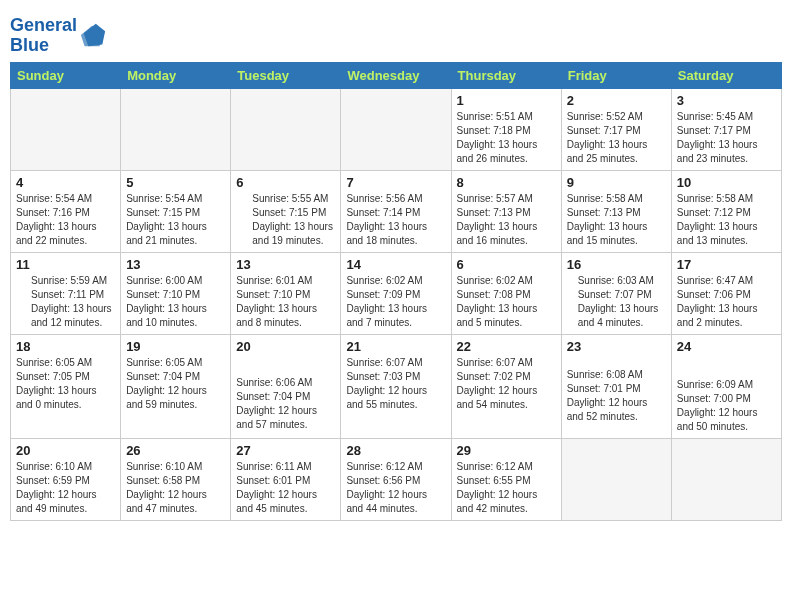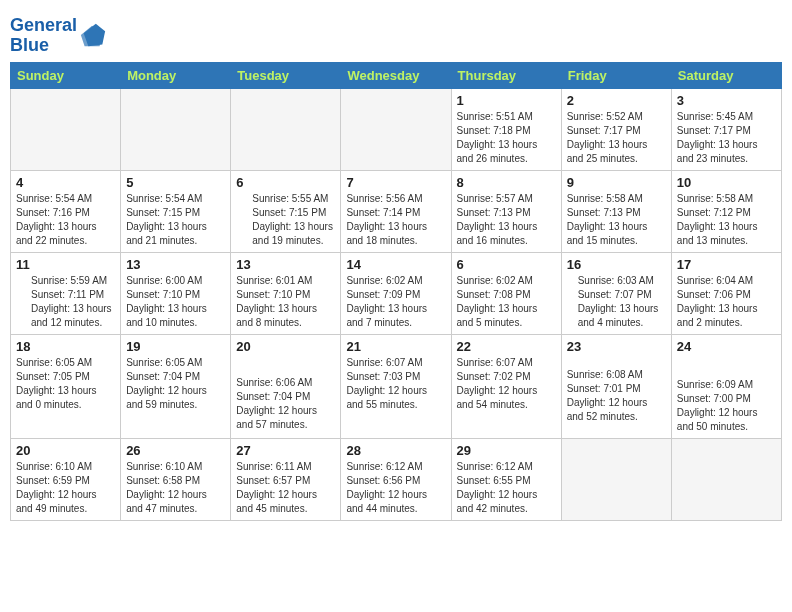--- a/index.html
+++ b/index.html
@@ -238,21 +238,21 @@
         </td>
         <td>
           <span class="day-num">16</span>
           <div class="day-info" style="white-space: pre-line; margin-left: 11px;">Sunrise: 6:03 AM
 Sunset: 7:07 PM
 Daylight: 13 hours
 and 4 minutes.</div>
         </td>
         <td>
           <span class="day-num">17</span>
-          <div class="day-info" style="white-space: pre-line;">Sunrise: 6:04 AM
+          <div class="day-info" style="white-space: pre-line;">Sunrise: 6:47 AM
 Sunset: 7:06 PM
 Daylight: 13 hours
 and 2 minutes.</div>
         </td>
       </tr>
       <tr>
         <td>
           <span class="day-num">18</span>
           <div class="day-info" style="white-space: pre-line;">Sunrise: 6:05 AM
 Sunset: 7:05 PM
@@ -313,21 +313,21 @@
         <td>
           <span class="day-num">26</span>
           <div class="day-info" style="white-space: pre-line;">Sunrise: 6:10 AM
 Sunset: 6:58 PM
 Daylight: 12 hours
 and 47 minutes.</div>
         </td>
         <td>
           <span class="day-num">27</span>
           <div class="day-info" style="white-space: pre-line;">Sunrise: 6:11 AM
-Sunset: 6:57 PM
+Sunset: 6:01 PM
 Daylight: 12 hours
 and 45 minutes.</div>
         </td>
         <td>
           <span class="day-num">28</span>
           <div class="day-info" style="white-space: pre-line;">Sunrise: 6:12 AM
 Sunset: 6:56 PM
 Daylight: 12 hours
 and 44 minutes.</div>
         </td>

